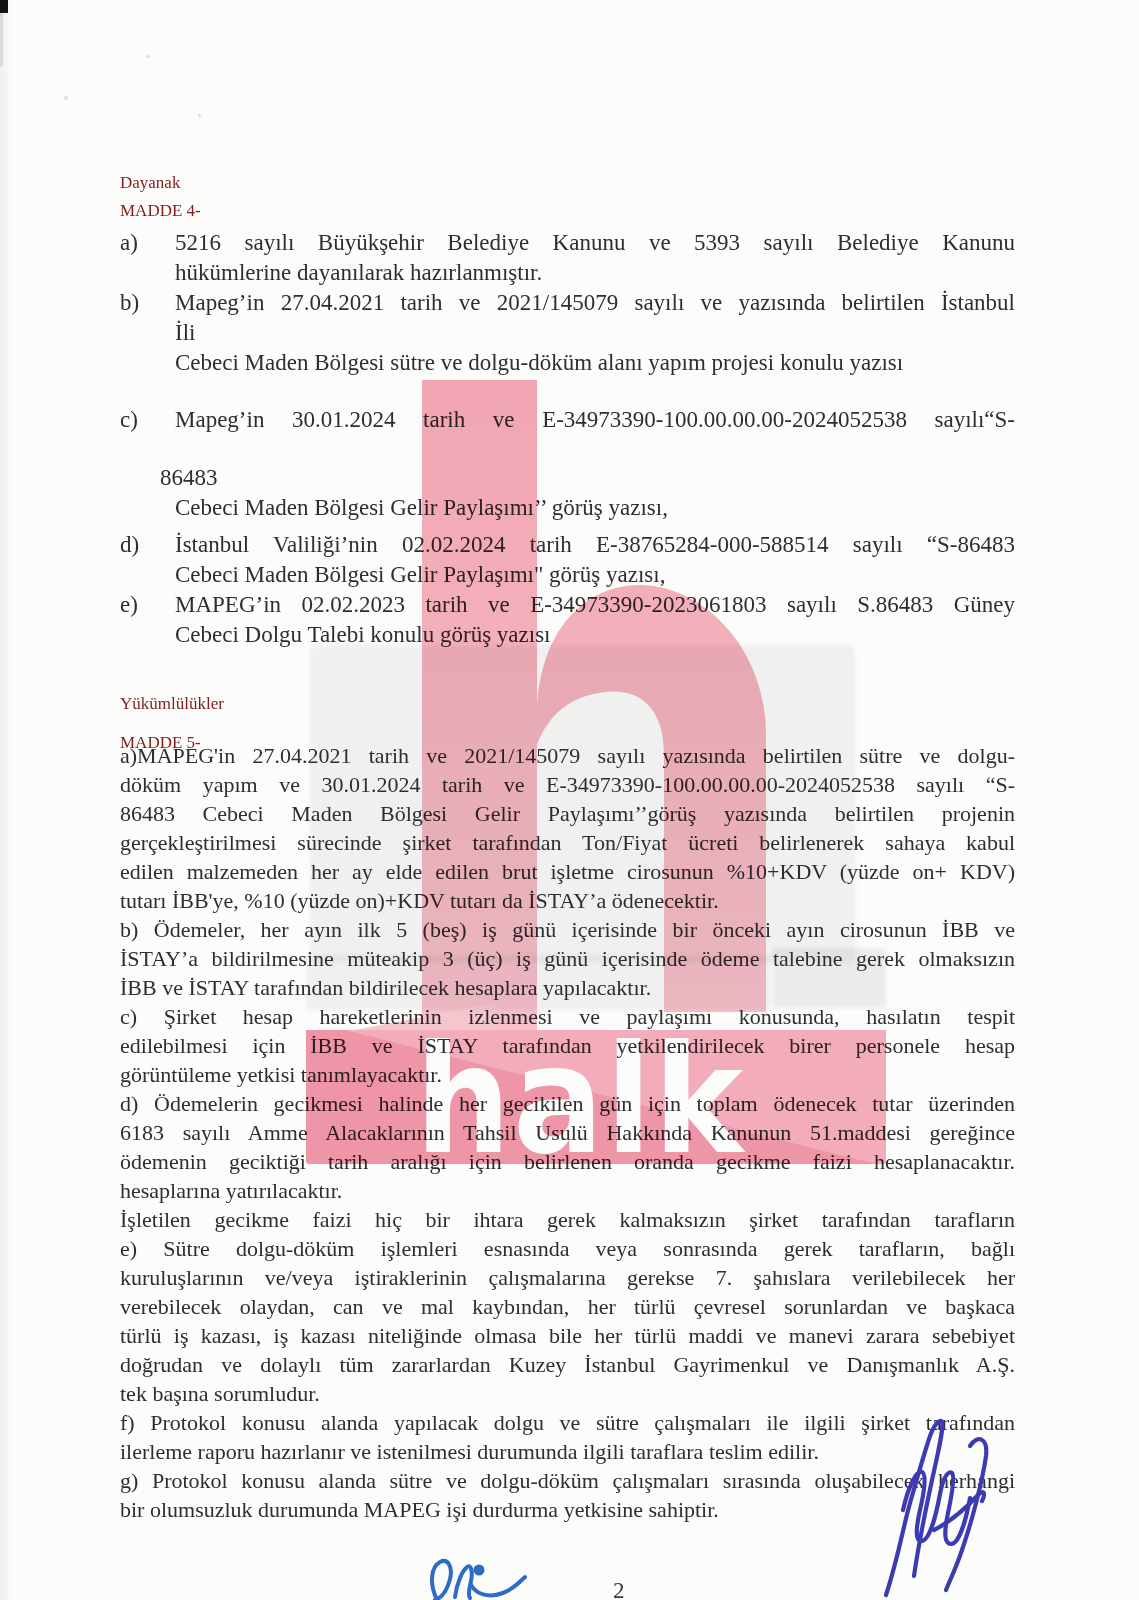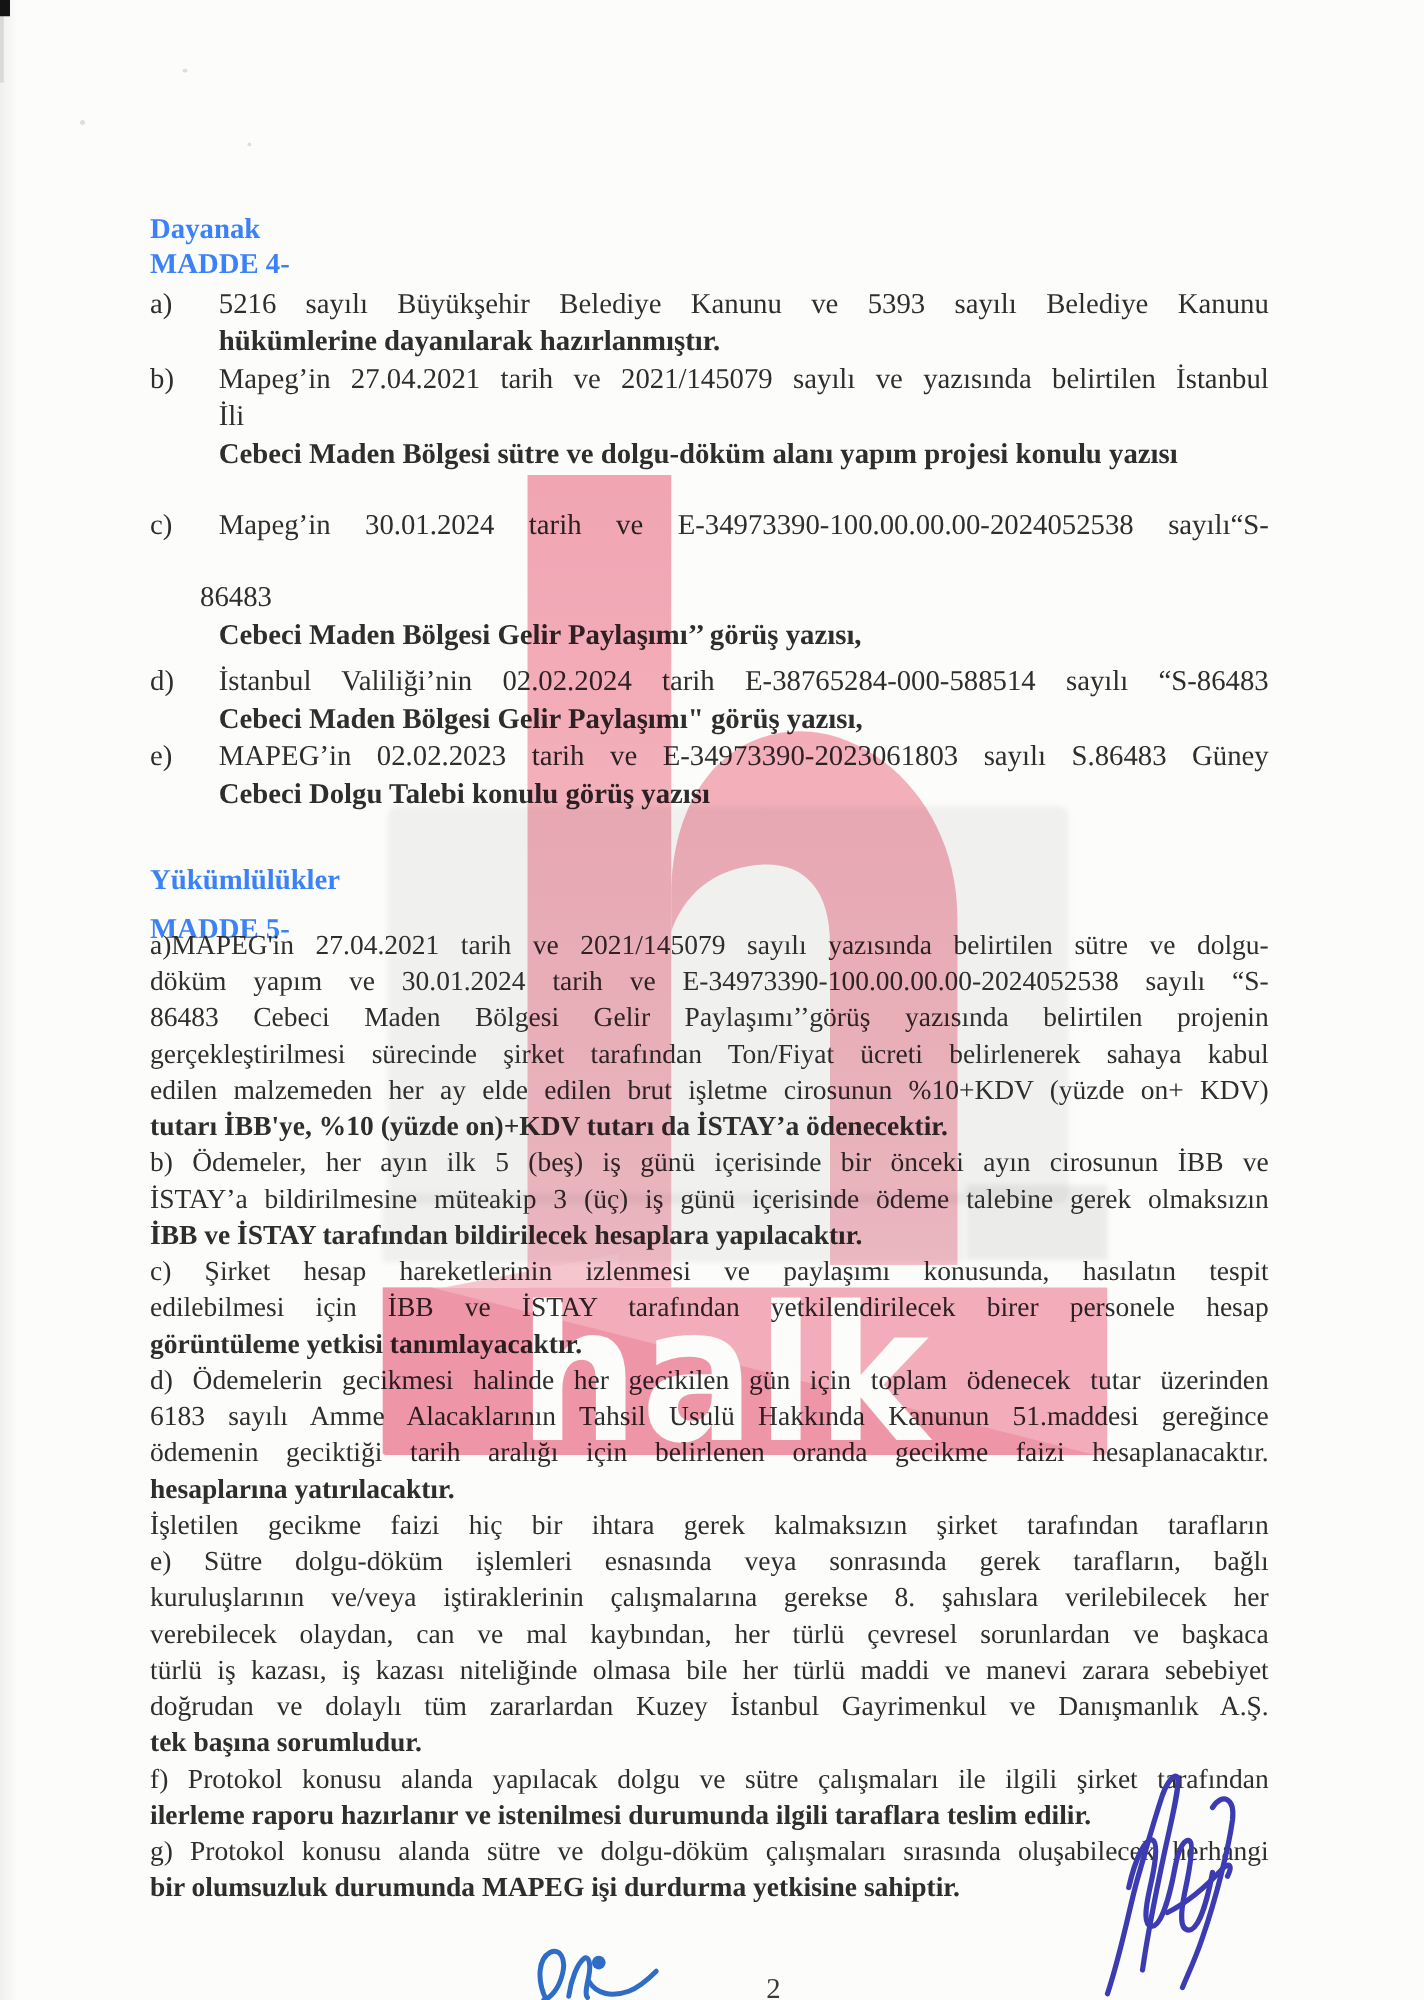--- a/index.html
+++ b/index.html
@@ -17,21 +17,21 @@
   .speck{position:absolute;border-radius:50%;background:#dedede;}
 
   
   .wash{position:absolute;filter:blur(2px);}
   #wash1{left:310px;top:645px;width:545px;height:318px;background:rgba(125,125,125,0.09);border-radius:8px;}
   #wash2{left:306px;top:955px;width:465px;height:55px;background:rgba(125,125,125,0.09);}
   #wash3{left:773px;top:948px;width:113px;height:60px;background:rgba(120,120,120,0.13);}
 
   #doc{position:absolute;left:120px;top:0;width:895px;}
   .abs{position:absolute;left:0;width:895px;}
-  .heading{font-weight:bold;font-size:23px;line-height:26px;color:#3b82f6;}
+  .heading{font-weight:normal;font-size:17px;line-height:26px;color:#7f1d1d;}
   #h-dayanak{top:170px;}
   #h-madde4{top:198px;}
   #h-yukumlulukler{top:691px;}
   #h-madde5{top:730px;}
 
   .m4-item{display:flex;}
   .m4-item .lbl{flex:0 0 55px;font-size:23px;line-height:30px;}
   .m4-item .lines{flex:1;min-width:0;}
   .m4-item .ln{font-size:23px;line-height:30px;}
   #item-a{top:228px;}
@@ -39,21 +39,21 @@
   #item-c{top:405px;}
   #item-d{top:530px;}
   #item-e{top:590px;}
   #item-c .ln:nth-child(2){margin-left:-15px;margin-top:28px;}
 
   #paras{top:741px;}
   #paras .ln{font-size:22px;line-height:29px;}
 
   .ln{text-align:justify;}
   .ln.jst{text-align-last:justify;}
-  .ln.last{text-align-last:left;font-weight:bold;}
+  .ln.last{text-align-last:left;}
 
   
   #watermark{position:absolute;left:0;top:0;pointer-events:none;
     mix-blend-mode:multiply;opacity:0.95;}
   
   .sig{position:absolute;pointer-events:none;}
   #sig-right{left:858px;top:1398px;}
   #sig-left{left:415px;top:1545px;}
   #page-number{position:absolute;left:613px;top:1578px;font-size:23px;color:#3a3a3a;}
 </style>
@@ -137,21 +137,21 @@
       </div>
     <div>
         <div class="ln jst">d) Ödemelerin gecikmesi halinde her gecikilen gün için toplam ödenecek tutar üzerinden</div>
         <div class="ln jst">6183 sayılı Amme Alacaklarının Tahsil Usulü Hakkında Kanunun 51.maddesi gereğince</div>
         <div class="ln jst">ödemenin geciktiği tarih aralığı için belirlenen oranda gecikme faizi hesaplanacaktır.</div>
         <div class="ln last">hesaplarına yatırılacaktır.</div>
         <div class="ln jst">İşletilen gecikme faizi hiç bir ihtara gerek kalmaksızın şirket tarafından tarafların</div>
       </div>
     <div>
         <div class="ln jst">e) Sütre dolgu-döküm işlemleri esnasında veya sonrasında gerek tarafların, bağlı</div>
-        <div class="ln jst">kuruluşlarının ve/veya iştiraklerinin çalışmalarına gerekse 8. şahıslara verilebilecek her</div>
+        <div class="ln jst">kuruluşlarının ve/veya iştiraklerinin çalışmalarına gerekse 7. şahıslara verilebilecek her</div>
         <div class="ln jst">verebilecek olaydan, can ve mal kaybından, her türlü çevresel sorunlardan ve başkaca</div>
         <div class="ln jst">türlü iş kazası, iş kazası niteliğinde olmasa bile her türlü maddi ve manevi zarara sebebiyet</div>
         <div class="ln jst">doğrudan ve dolaylı tüm zararlardan Kuzey İstanbul Gayrimenkul ve Danışmanlık A.Ş.</div>
         <div class="ln last">tek başına sorumludur.</div>
       </div>
     <div>
         <div class="ln jst">f) Protokol konusu alanda yapılacak dolgu ve sütre çalışmaları ile ilgili şirket tarafından</div>
         <div class="ln last">ilerleme raporu hazırlanır ve istenilmesi durumunda ilgili taraflara teslim edilir.</div>
       </div>
     <div>

